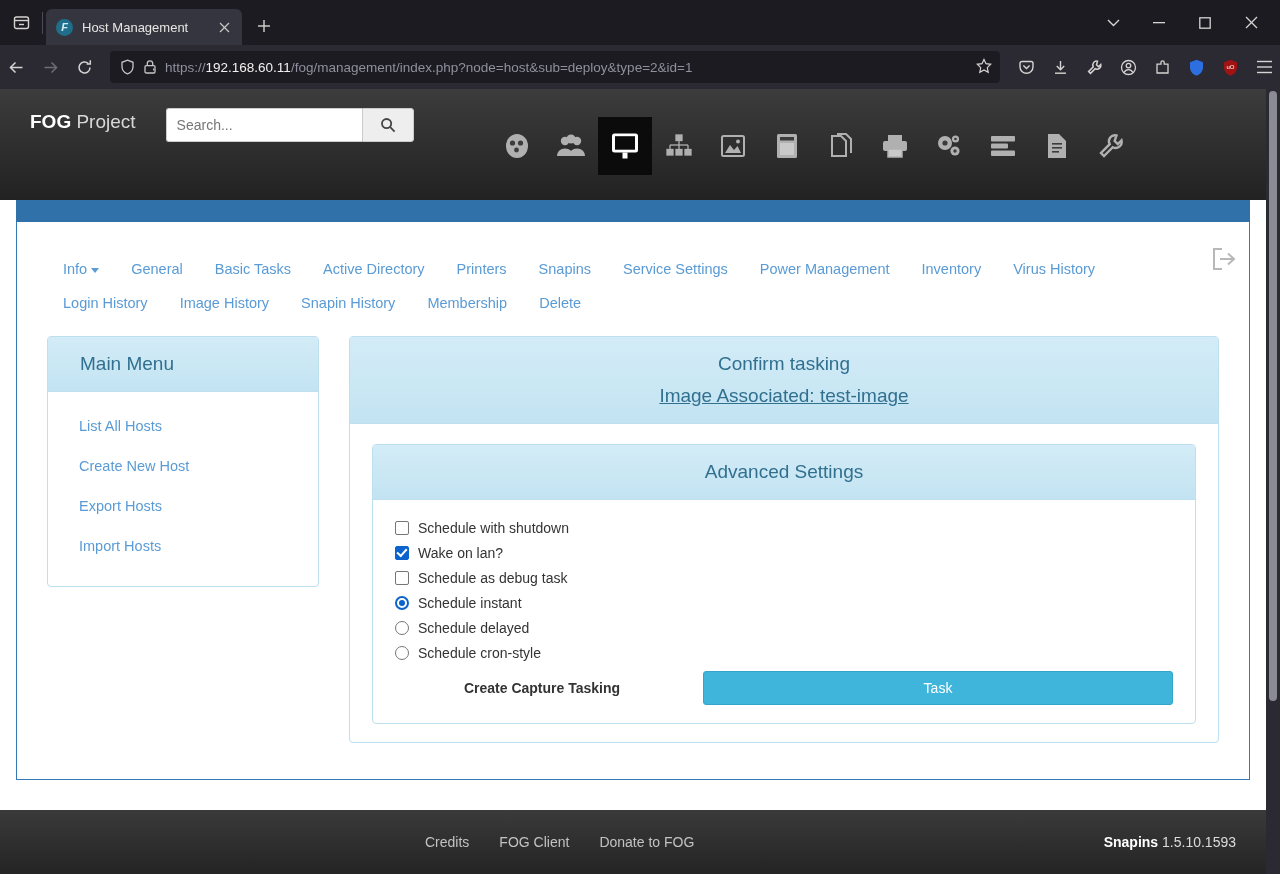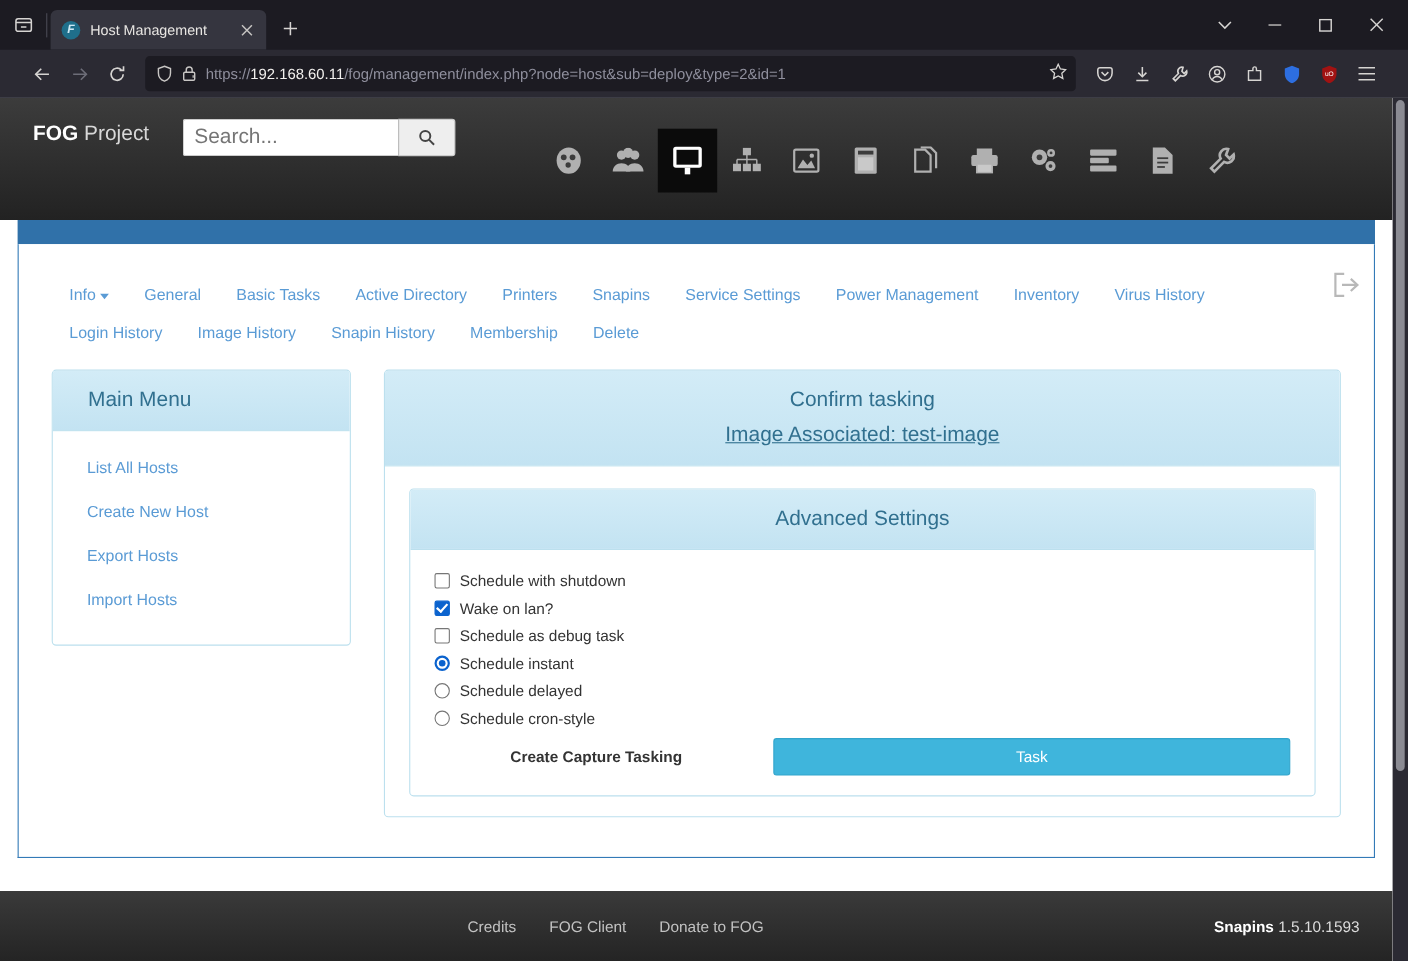--- a/index.html
+++ b/index.html
@@ -46,21 +46,21 @@
     color: #d6d4d2; font-size: 19px; margin: 0 0 3px 6px;
   }
   .winctrls { margin-left: auto; display: flex; align-items: center; height: 45px; }
   .winbtn {
     width: 46px; height: 40px; display: flex; align-items: center; justify-content: center;
     color: #d6d4d2;
   }
 
   .navbar {
     height: 44px; background: #2b2a33; display: flex; align-items: center;
-    padding: 0 22px; gap: 2px;
+    padding: 0 0; gap: 2px;
   }
   .navbtn {
     width: 32px; height: 32px; display: flex; align-items: center; justify-content: center;
     color: #d6d4d2; border-radius: 4px; flex: none;
   }
   .navbtn.dim { color: #6d6d78; }
   .urlbar {
     flex: 1; height: 32px; background: #1c1b22; border-radius: 4px;
     display: flex; align-items: center; gap: 8px; padding: 0 8px 0 10px; margin: 0 8px;
     min-width: 0;
@@ -85,21 +85,21 @@
     height: 111px; display: flex; align-items: flex-start; flex: none;
     position: relative;
   }
   .brand {
     color: #d8d8d8; font-size: 19px; padding: 22px 0 0 30px; white-space: nowrap;
   }
   .brand b { color: #fff; font-weight: bold; }
   .search-wrap { display: flex; margin: 19px 0 0 30px; flex: none; }
   .search-input {
     width: 196px; height: 34px; border: 1px solid #ccc; border-right: none;
-    background: #fff; color: #737373; font-size: 19px; padding: 0 10px;
+    background: #fff; color: #737373; font-size: 14px; padding: 0 10px;
     border-radius: 3px 0 0 3px; font-family: "Liberation Sans", sans-serif;
     outline: none;
   }
   .search-btn {
     width: 52px; height: 34px; background: #eee; border: 1px solid #ccc;
     border-radius: 0 3px 3px 0; display: flex; align-items: center; justify-content: center;
     color: #444;
   }
   .nav-icons { display: flex; align-items: flex-start; margin-left: 76px; }
   .nav-icon {

